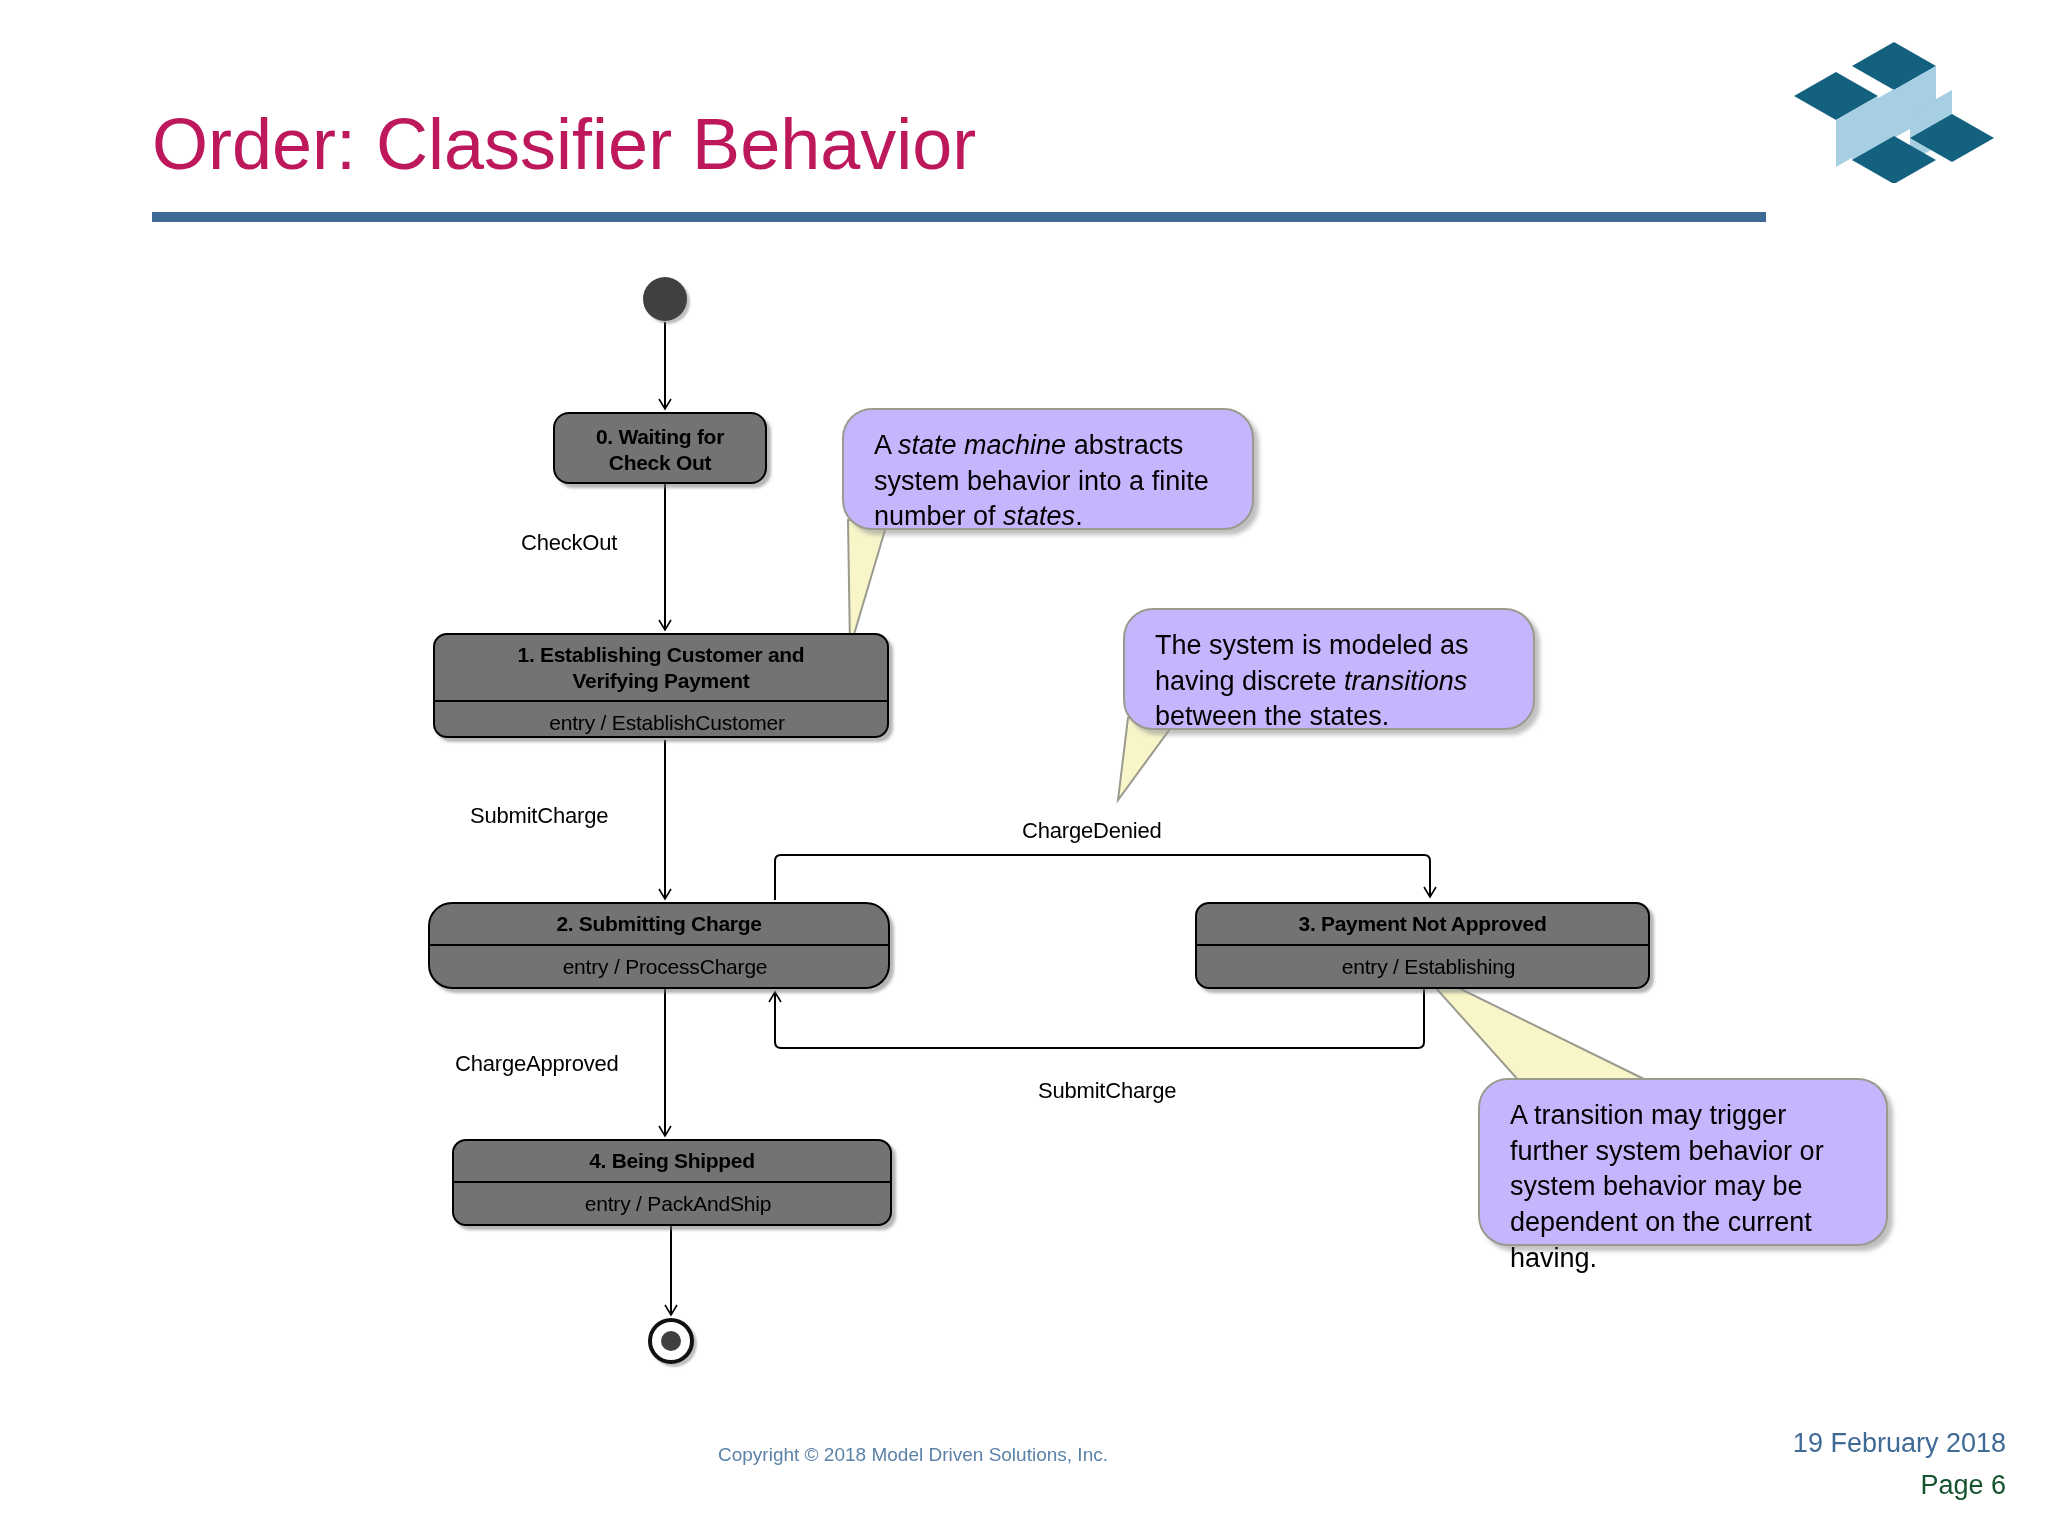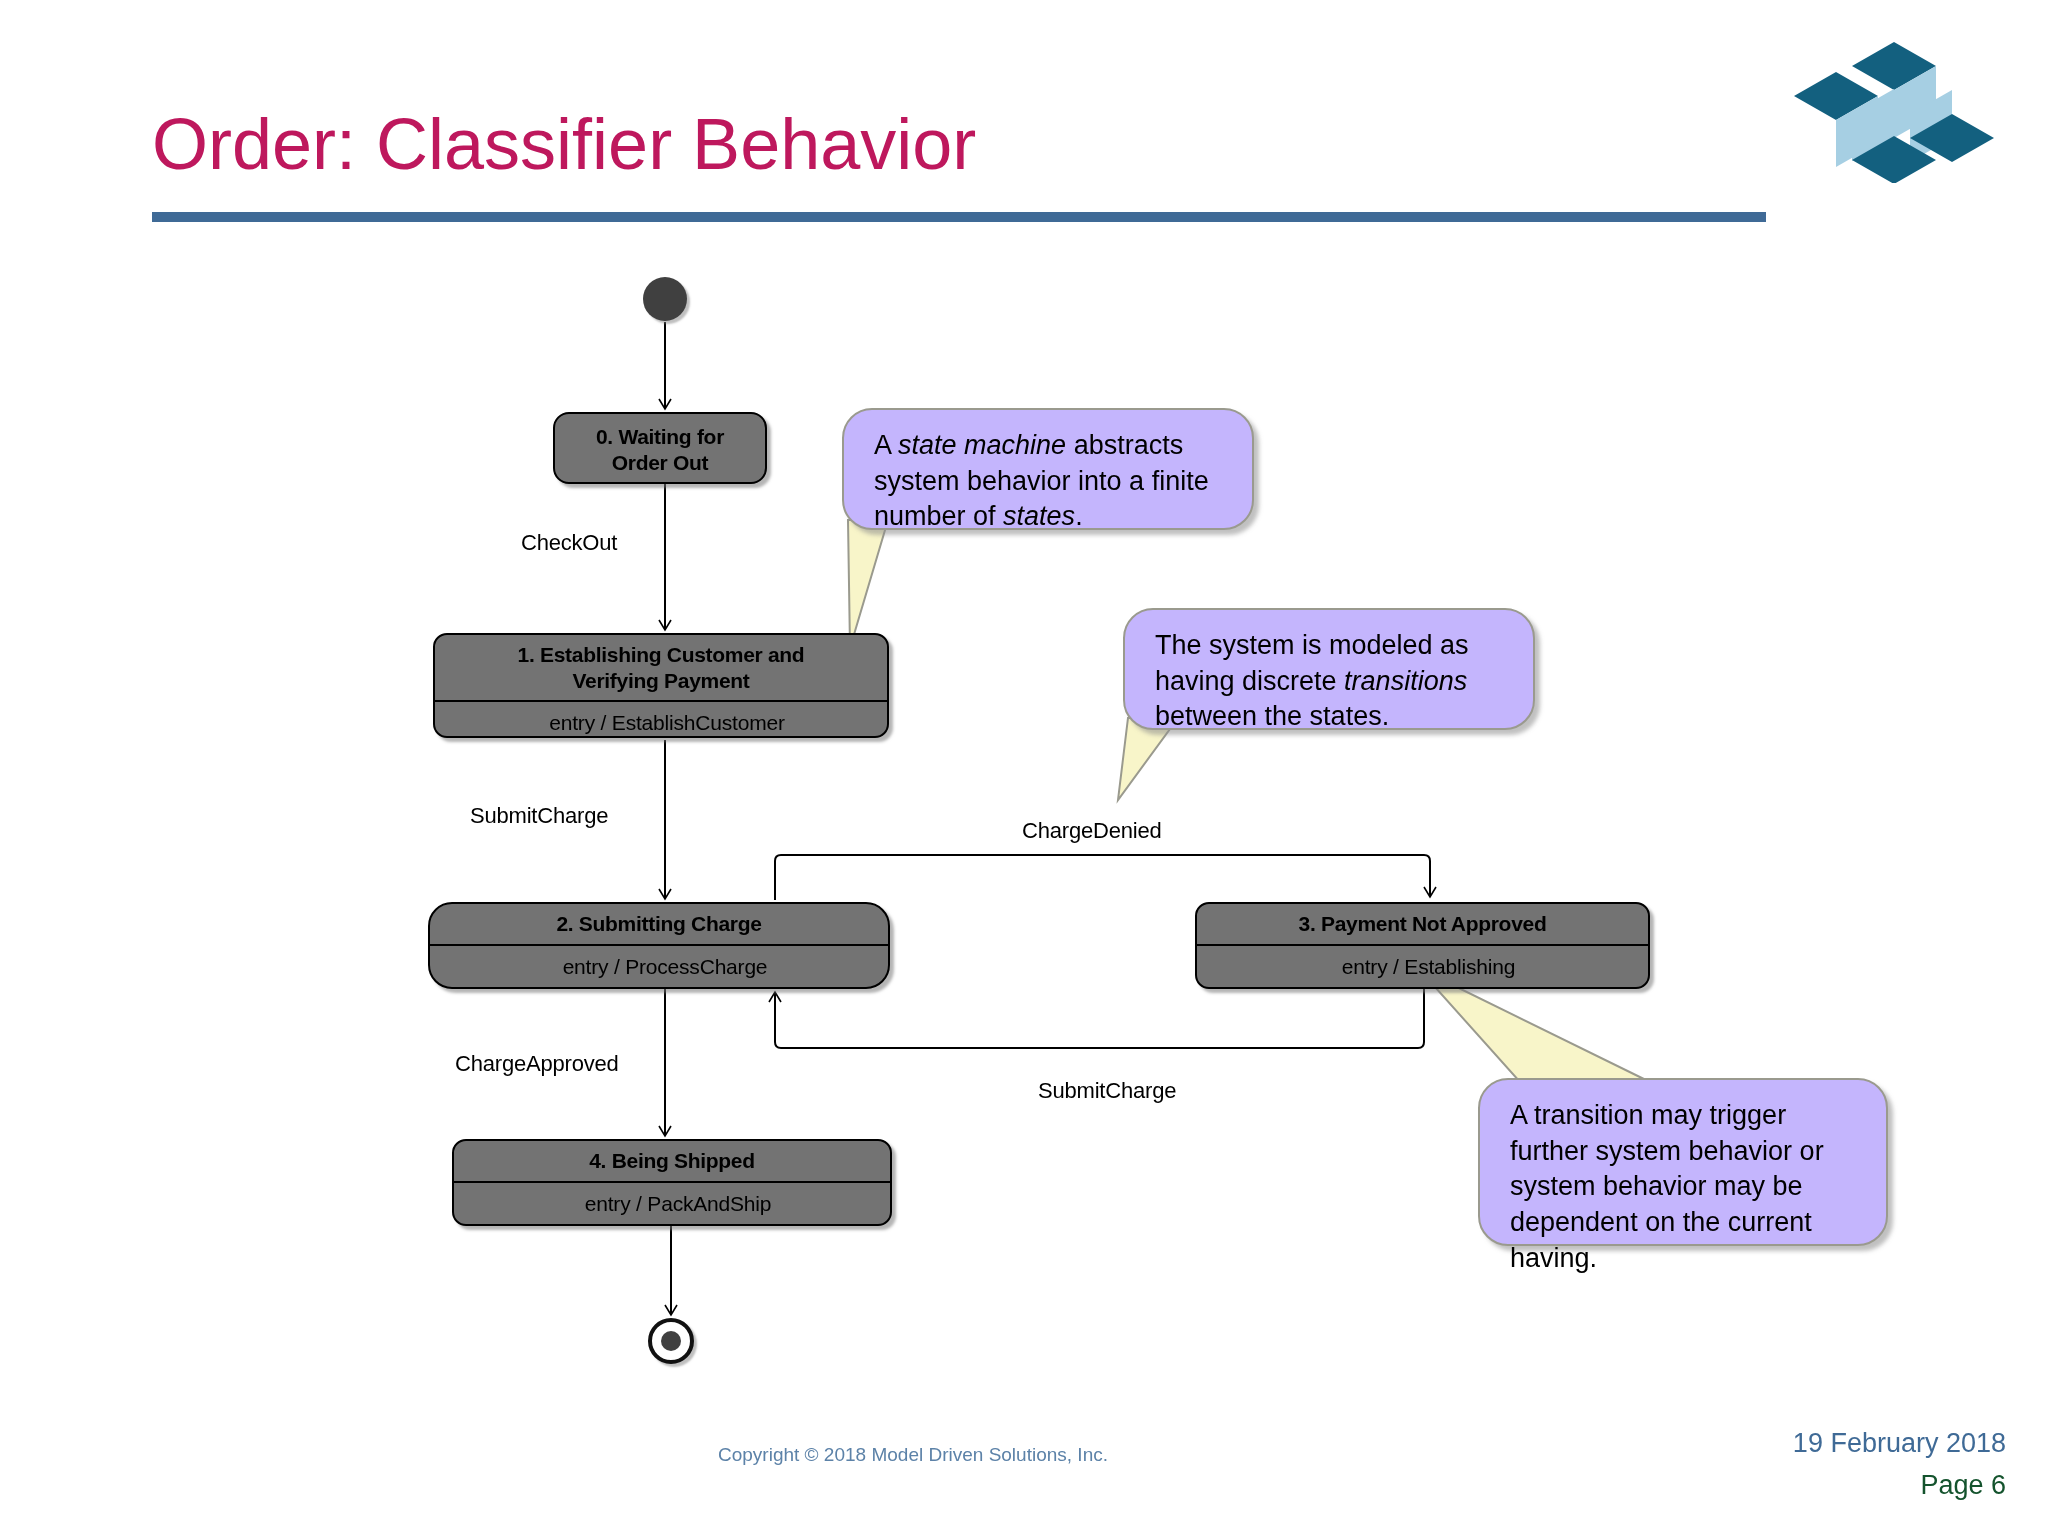--- a/index.html
+++ b/index.html
@@ -244,21 +244,21 @@
   <polygon points="1128,718 1178,718 1118,800" fill="#F8F5C9" stroke="#9A9A8E" stroke-width="2"></polygon>
   <polygon points="1520,1082 1650,1082 1418,968" fill="#F8F5C9" stroke="#9A9A8E" stroke-width="2"></polygon>
 </svg>
 
 <div id="initial-state"></div>
 <div id="final-state"></div>
 
 <div class="state-box" id="state-0">
   <div class="state-title">
     <span>0. Waiting for</span><br>
-    <span>Order Out</span>
+    <span>Check Out</span>
   </div>
 </div>
 
 <div class="state-box" id="state-1">
   <div class="state-title">
     <span>1. Establishing Customer and</span><br>
     <span>Verifying Payment</span>
   </div>
   <div class="state-sep"></div>
   <div class="state-entry">entry / EstablishCustomer</div>

